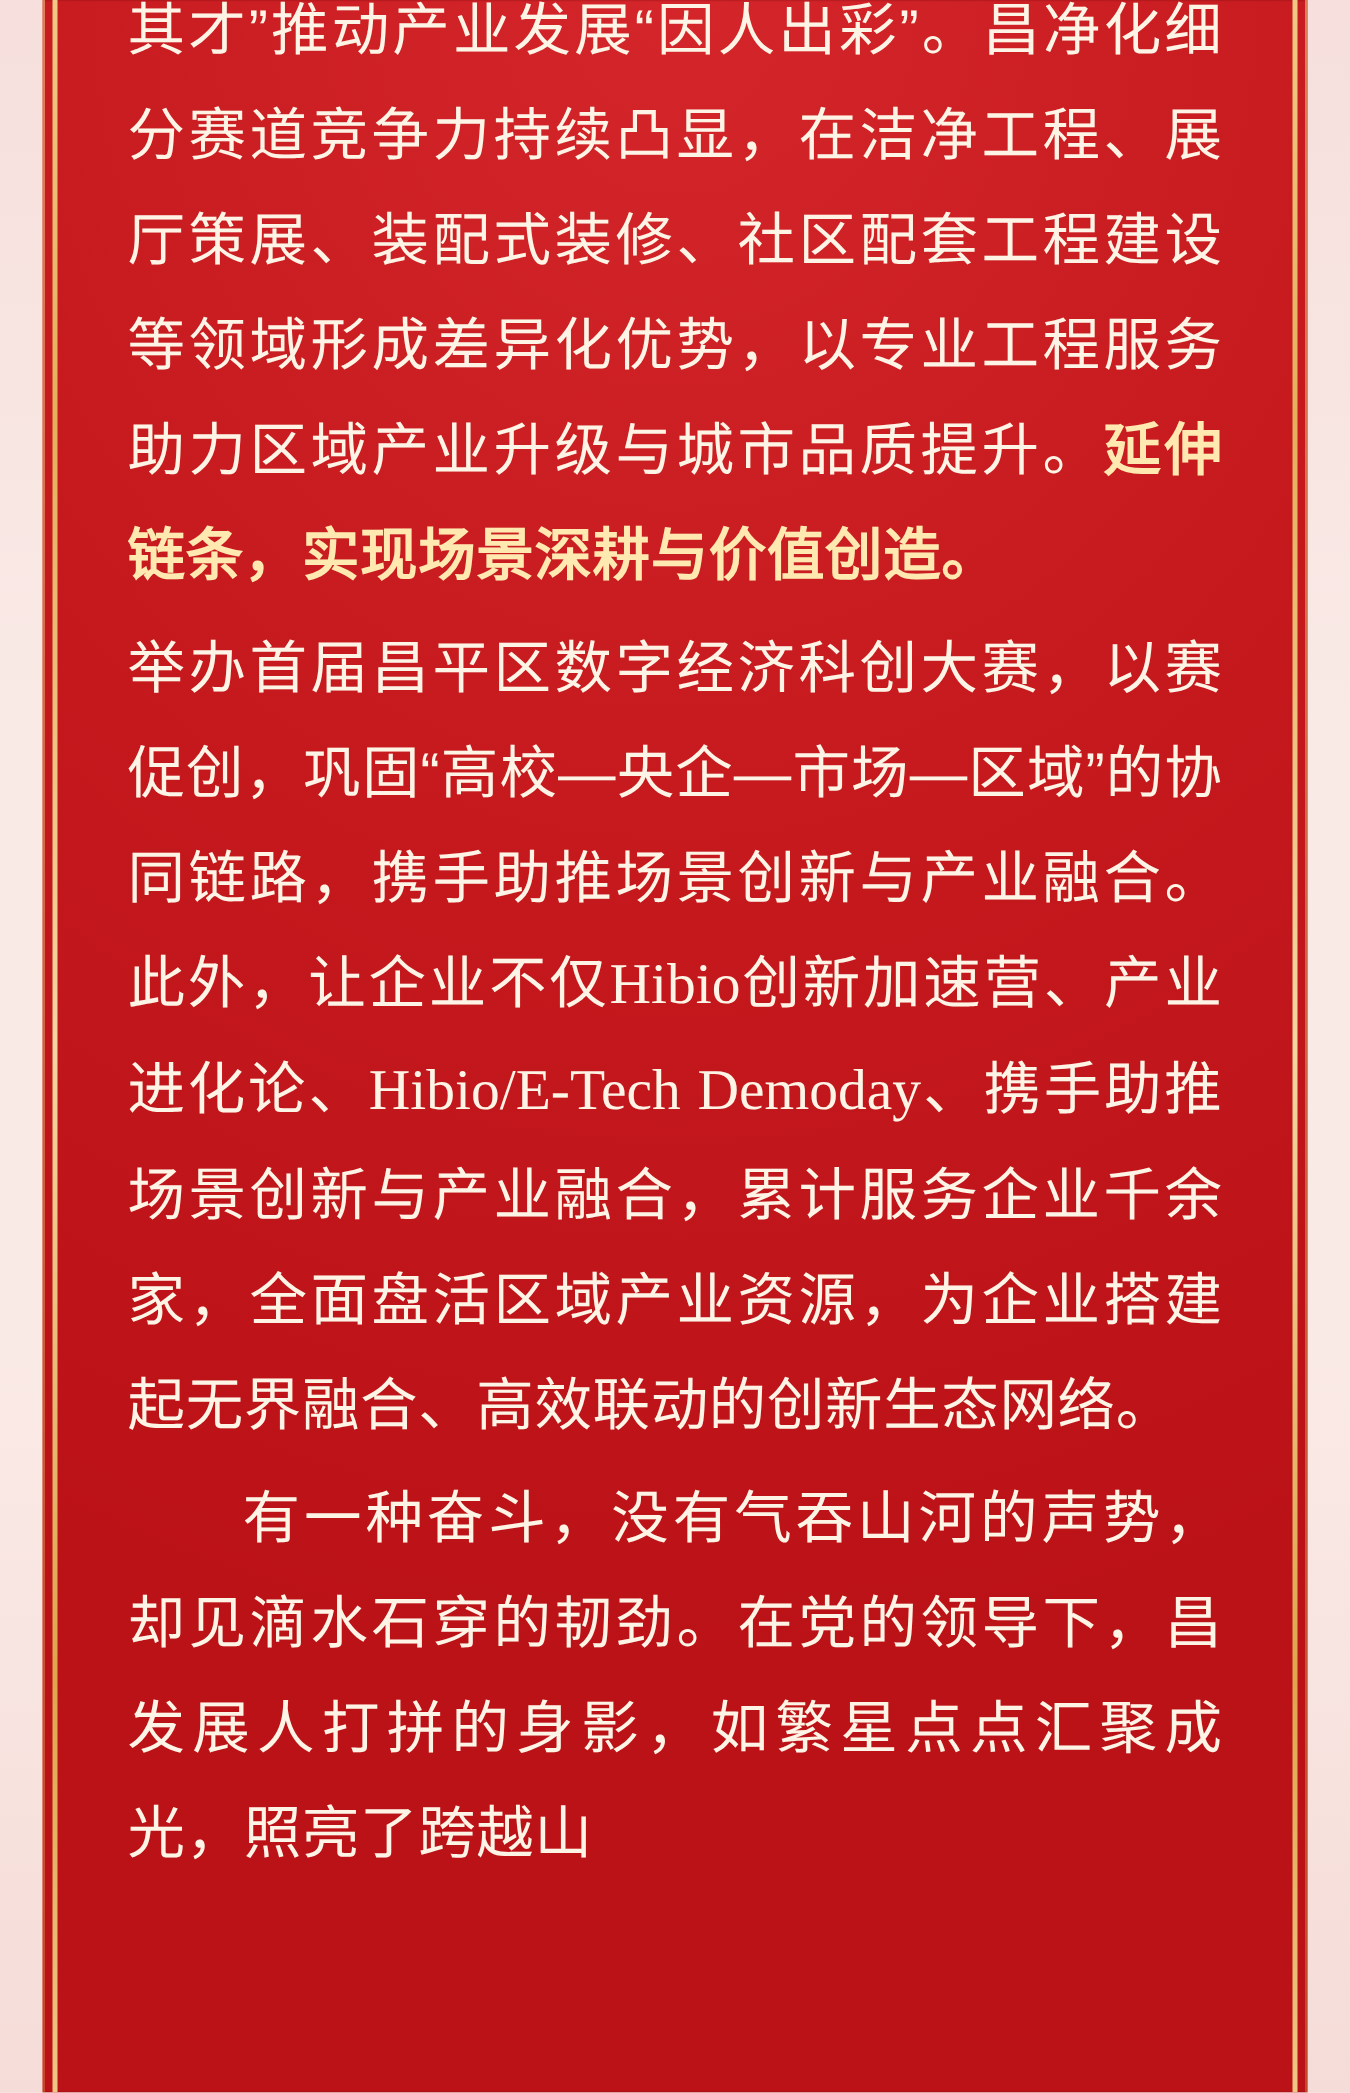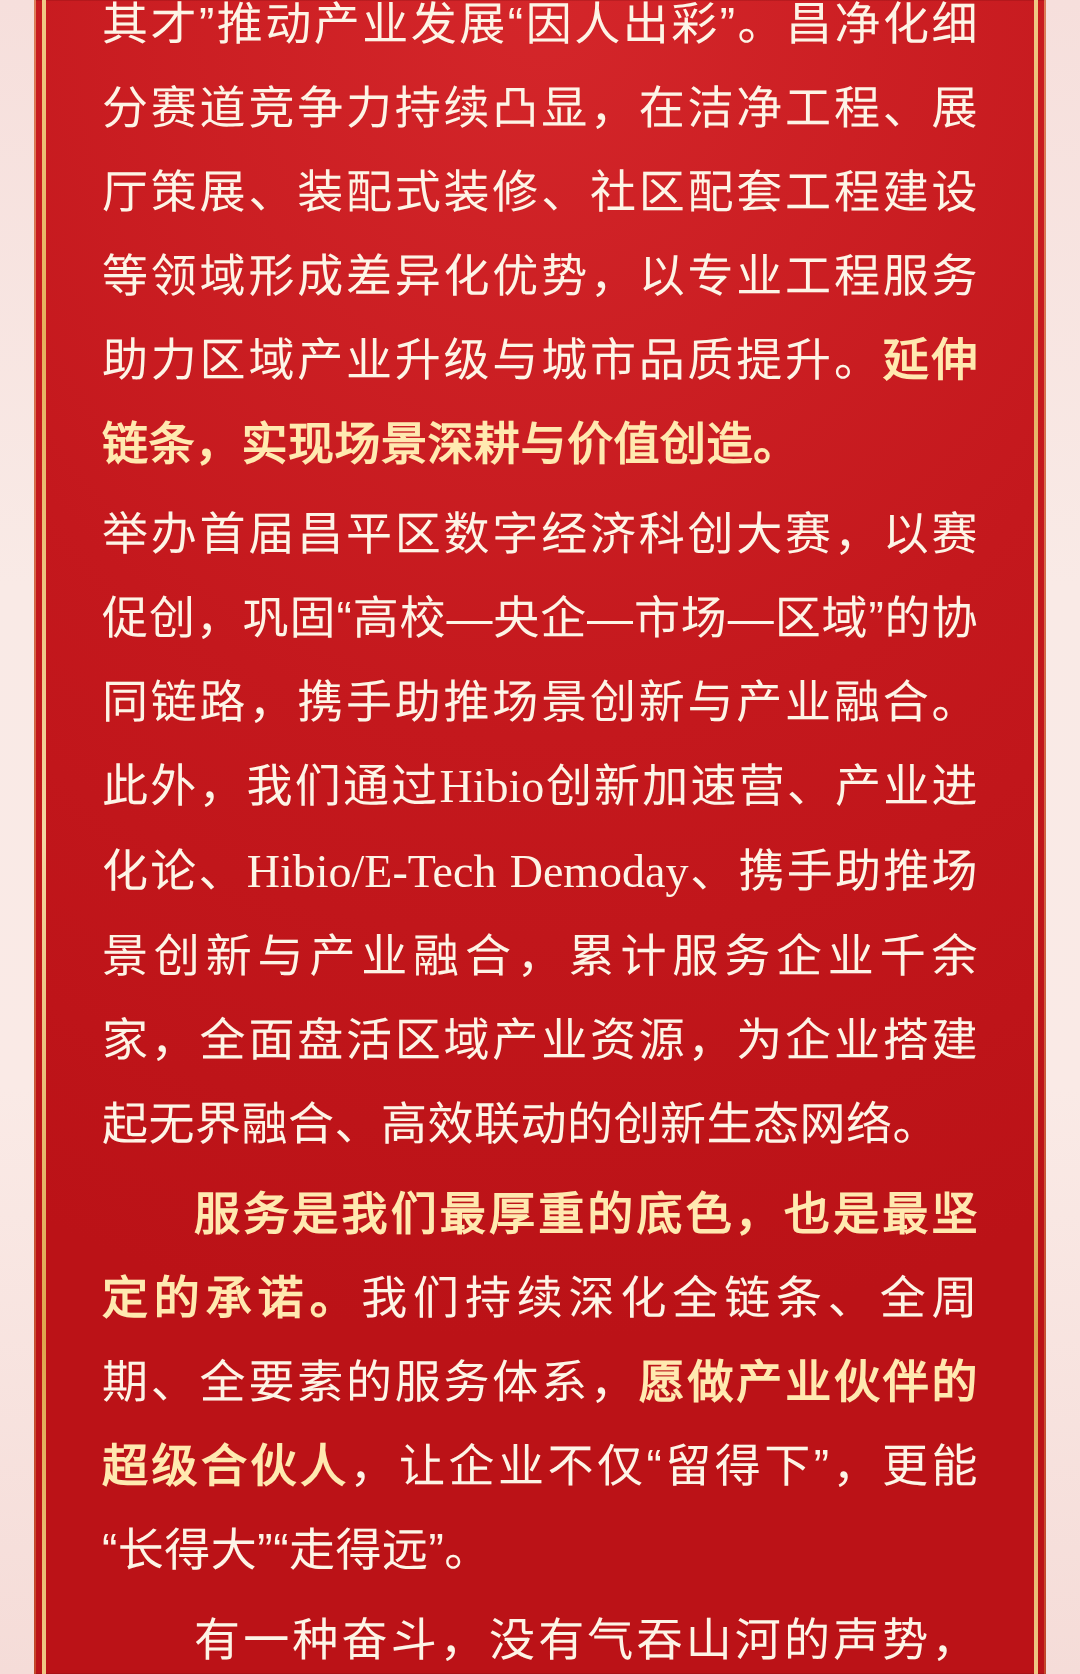--- a/index.html
+++ b/index.html
@@ -93,18 +93,17 @@
 
 <div class="page">
   <div class="article-card">
     <div class="gold-edge-outer left"></div>
     <div class="gold-edge left"></div>
     <div class="gold-edge right"></div>
     <div class="gold-edge-outer right"></div>
 
     <div class="body-text">
       <p class="para"><span>其才”推动产业发展“因人出彩”。昌净化细分赛道竞争力持续凸显，在洁净工程、展厅策展、装配式装修、社区配套工程建设等领域形成差异化优势，以专业工程服务助力区域产业升级与城市品质提升。</span><span class="hl">延伸链条，实现场景深耕与价值创造。</span></p>
-      <p class="para"><span>举办首届昌平区数字经济科创大赛，以赛促创，巩固“高校—央企—市场—区域”的协同链路，携手助推场景创新与产业融合。此外，我们通过</span><span class="latin">Hibio</span><span>创新加速营、产业进化论、</span><span class="latin">Hibio/E-Tech Demoday</span><span>、携手助推场景创新与产业融合，累计服务企业千余家，全面盘活区域产业资源，为企业搭建起无界融合、高效联动的创新生态网络。</span></p>
-      <p class="para indent"><span class="hl">服务是我们最厚重的底色，也是最坚定的承诺。</span><span>我们持续深化全链条、全周期、全要素的服务体系，</span><span class="hl">愿做产业伙伴的超级合伙人</span><span>，让企业不仅“留得下”，更能“长得大”“走得远”。</span></p>
+      <p class="para"><span>举办首届昌平区数字经济科创大赛，以赛促创，巩固“高校—央企—市场—区域”的协同链路，携手助推场景创新与产业融合。此外，让企业不仅</span><span class="latin">Hibio</span><span>创新加速营、产业进化论、</span><span class="latin">Hibio/E-Tech Demoday</span><span>、携手助推场景创新与产业融合，累计服务企业千余家，全面盘活区域产业资源，为企业搭建起无界融合、高效联动的创新生态网络。</span></p>
       <p class="para indent"><span>有一种奋斗，没有气吞山河的声势，却见滴水石穿的韧劲。在党的领导下，昌发展人打拼的身影，如繁星点点汇聚成光，照亮了跨越山</span></p>
     </div>
   </div>
 </div>
 
 </body></html>

